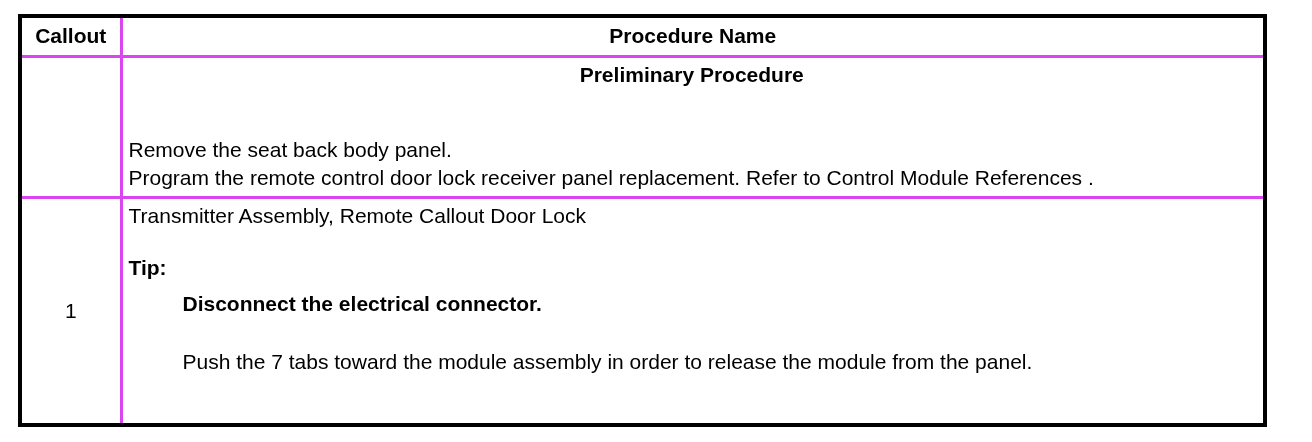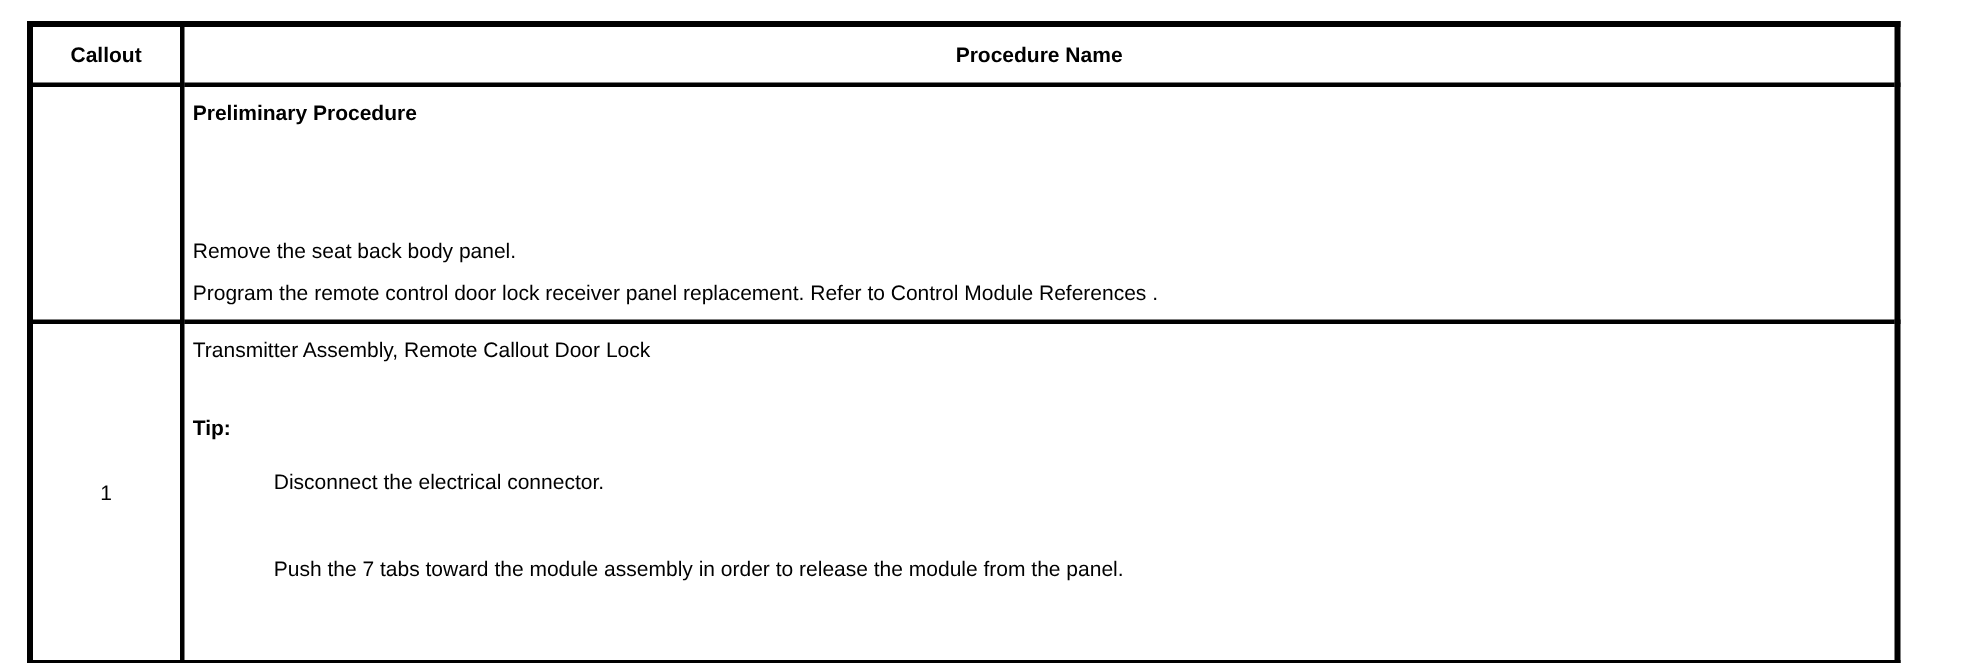--- a/index.html
+++ b/index.html
@@ -22,22 +22,22 @@
     left: 18px;
     top: 14px;
     width: 1249px;
     border-collapse: collapse;
     table-layout: fixed;
     border: 4px solid #000000;
     background: #ffffff;
   }
   col.callout-col { width: 101px; }
   th, td {
-    border: 3px solid #000000;
-    font-size: 14px;
+    border: 3px solid #d946ef;
+    font-size: 21px;
     line-height: 28px;
     vertical-align: top;
     background: #ffffff;
   }
   th.header-cell {
     height: 40px;
     font-weight: bold;
     text-align: center;
     vertical-align: middle;
     padding: 2px 2px;
@@ -49,31 +49,33 @@
   }
   tr.preliminary-row td { height: 132px; }
   tr.component-row td { height: 228px; }
   td.content-cell {
     padding: 3px 8px 4px 6px;
   }
   .bold-heading {
     font-weight: bold;
   }
   .prelim-heading {
-    margin-bottom: 64px;
+    margin-bottom: 47px;
+    text-align: center;
   }
   .tip-label {
     font-weight: bold;
     margin-top: 24px;
   }
   .tip-step {
     margin-left: 54px;
   }
   .tip-step-first {
     margin-top: 8px;
+    font-weight: bold;
   }
   .tip-step-second {
     margin-top: 30px;
   }
 </style>
 </head>
 <body>
 
 <div class="page">
   <table class="callout-table">

